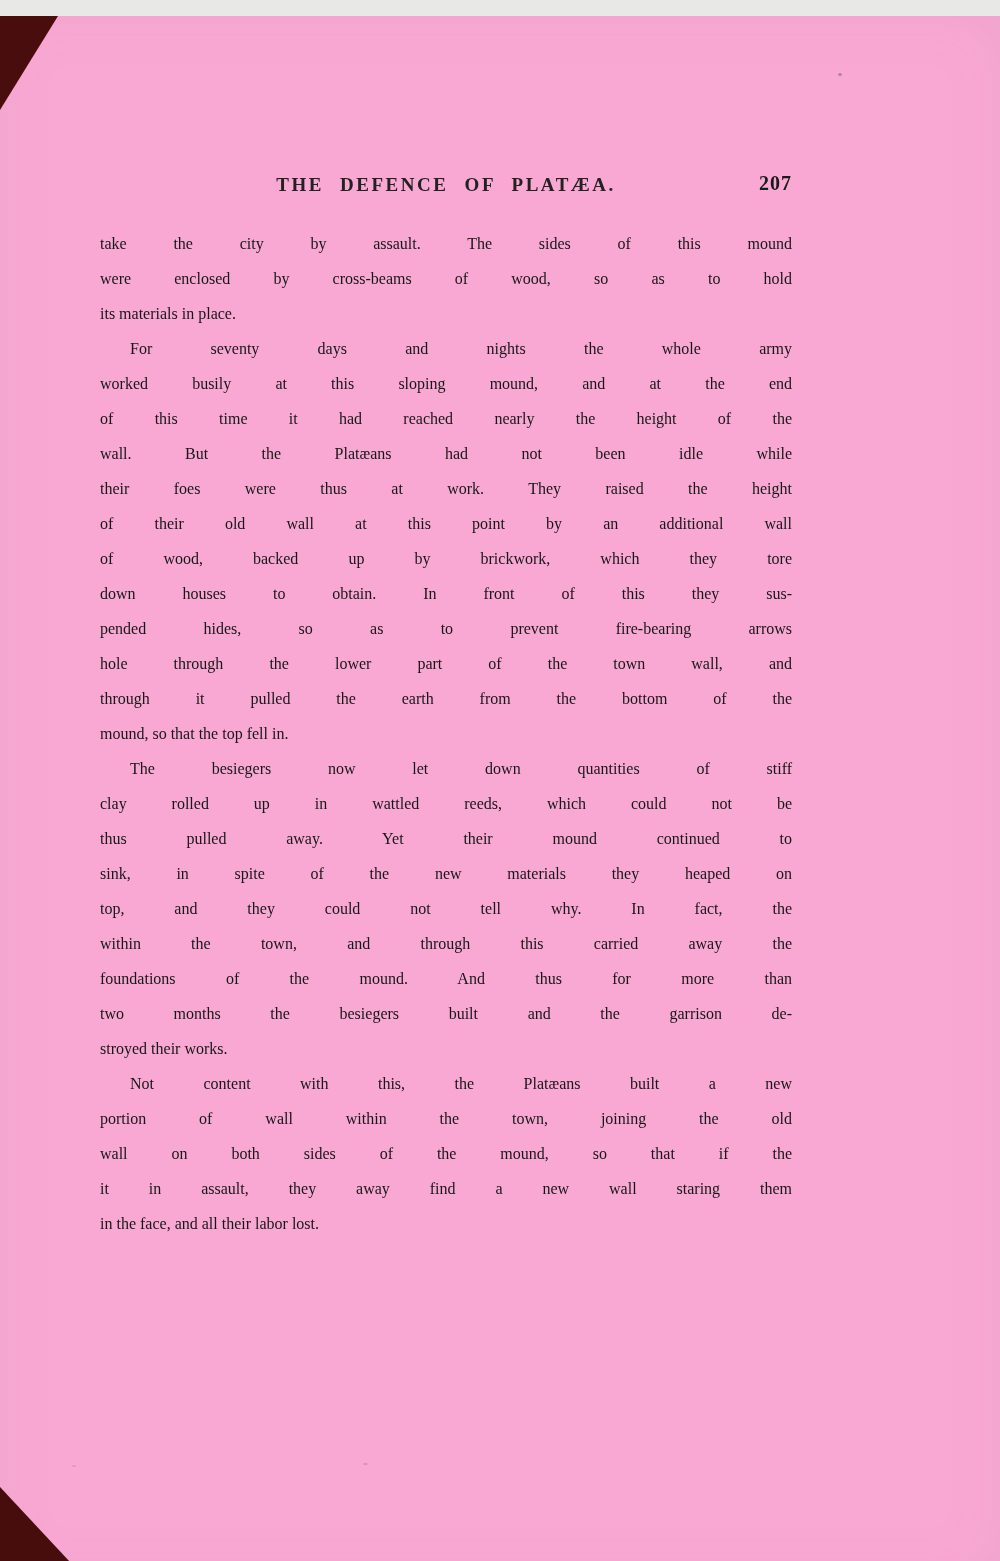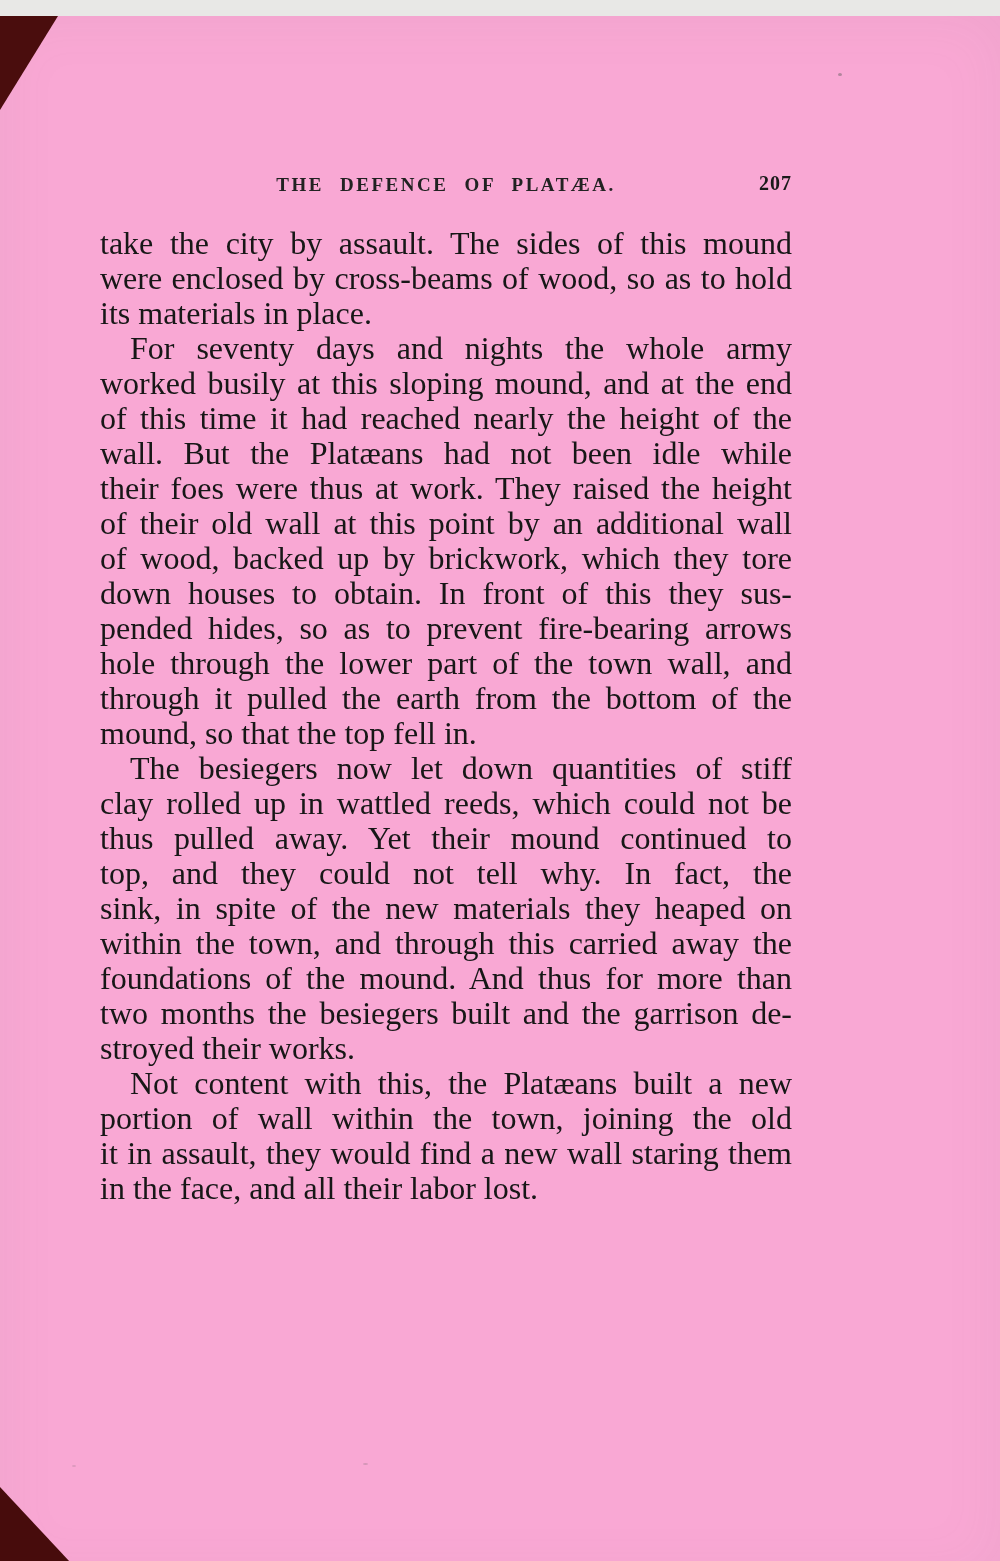--- a/index.html
+++ b/index.html
@@ -45,21 +45,21 @@
     letter-spacing: 1px;
     color: #1a1a1a;
   }
 
   
   .text-column {
     position: absolute;
     top: 210px;
     left: 100px;
     width: 692px;
-    font-size: 32px;
+    font-size: 16px;
     line-height: 35px;
     color: #171717;
   }
   .line {
     text-align: justify;
     text-align-last: justify;
     white-space: normal;
   }
   .line.last {
     text-align-last: left;
@@ -130,25 +130,26 @@
       <div class="line">of their old wall at this point by an additional wall</div>
       <div class="line">of wood, backed up by brickwork, which they tore</div>
       <div class="line">down houses to obtain.  In front of this they sus-</div>
       <div class="line">pended hides, so as to prevent fire-bearing arrows</div>
       <div class="line">hole through the lower part of the town wall, and</div>
       <div class="line">through it pulled the earth from the bottom of the</div>
       <div class="line last">mound, so that the top fell in.</div>
       <div class="line indent">The besiegers now let down quantities of stiff</div>
       <div class="line">clay rolled up in wattled reeds, which could not be</div>
       <div class="line">thus pulled away.  Yet their mound continued to</div>
+      <div class="line">sink, in spite of the new materials they heaped on</div>
       <div class="line">top, and they could not tell why.  In fact, the</div>
-      <div class="line">sink, in spite of the new materials they heaped on</div>
       <div class="line">within the town, and through this carried away the</div>
       <div class="line">foundations of the mound.  And thus for more than</div>
       <div class="line">two months the besiegers built and the garrison de-</div>
       <div class="line last">stroyed their works.</div>
       <div class="line indent">Not content with this, the Platæans built a new</div>
       <div class="line">portion of wall within the town, joining the old</div>
-      <div class="line">it in assault, they would find a new wall staring them</div>
+      <div class="line">wall on both sides of the mound, so that if the</div>
+      <div class="line">it in assault, they away find a new wall staring them</div>
       <div class="line last">in the face, and all their labor lost.</div>
     </div>
 
 </div>
 
 </body></html>

